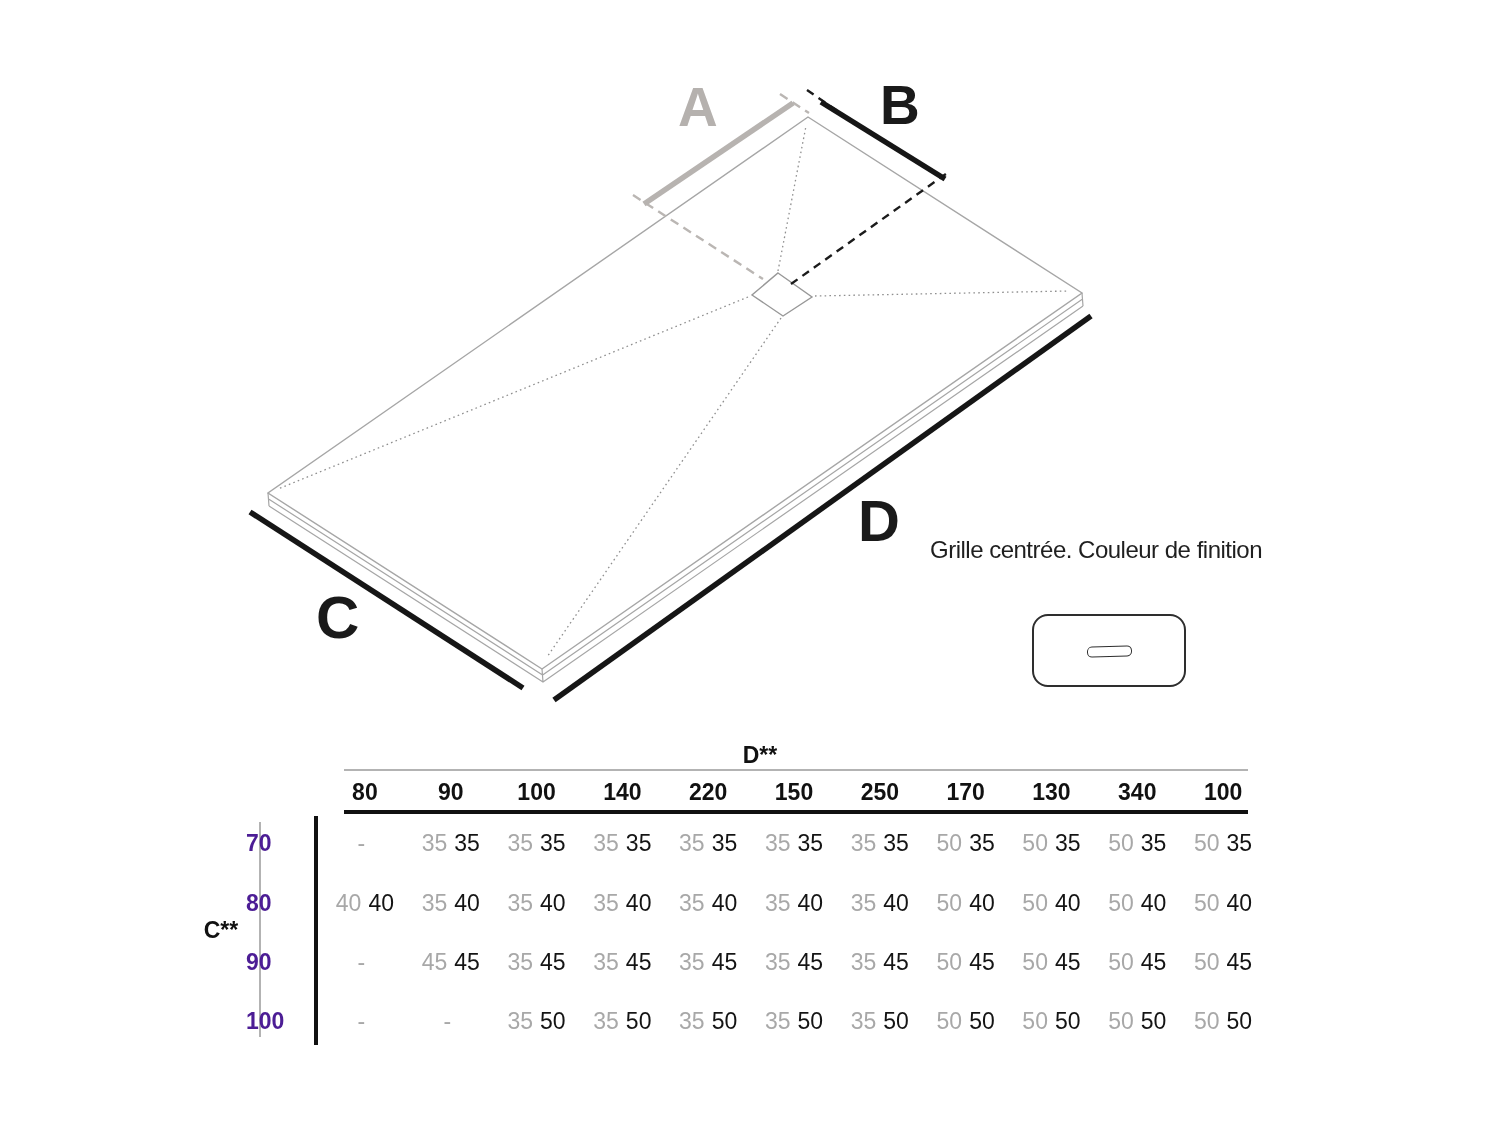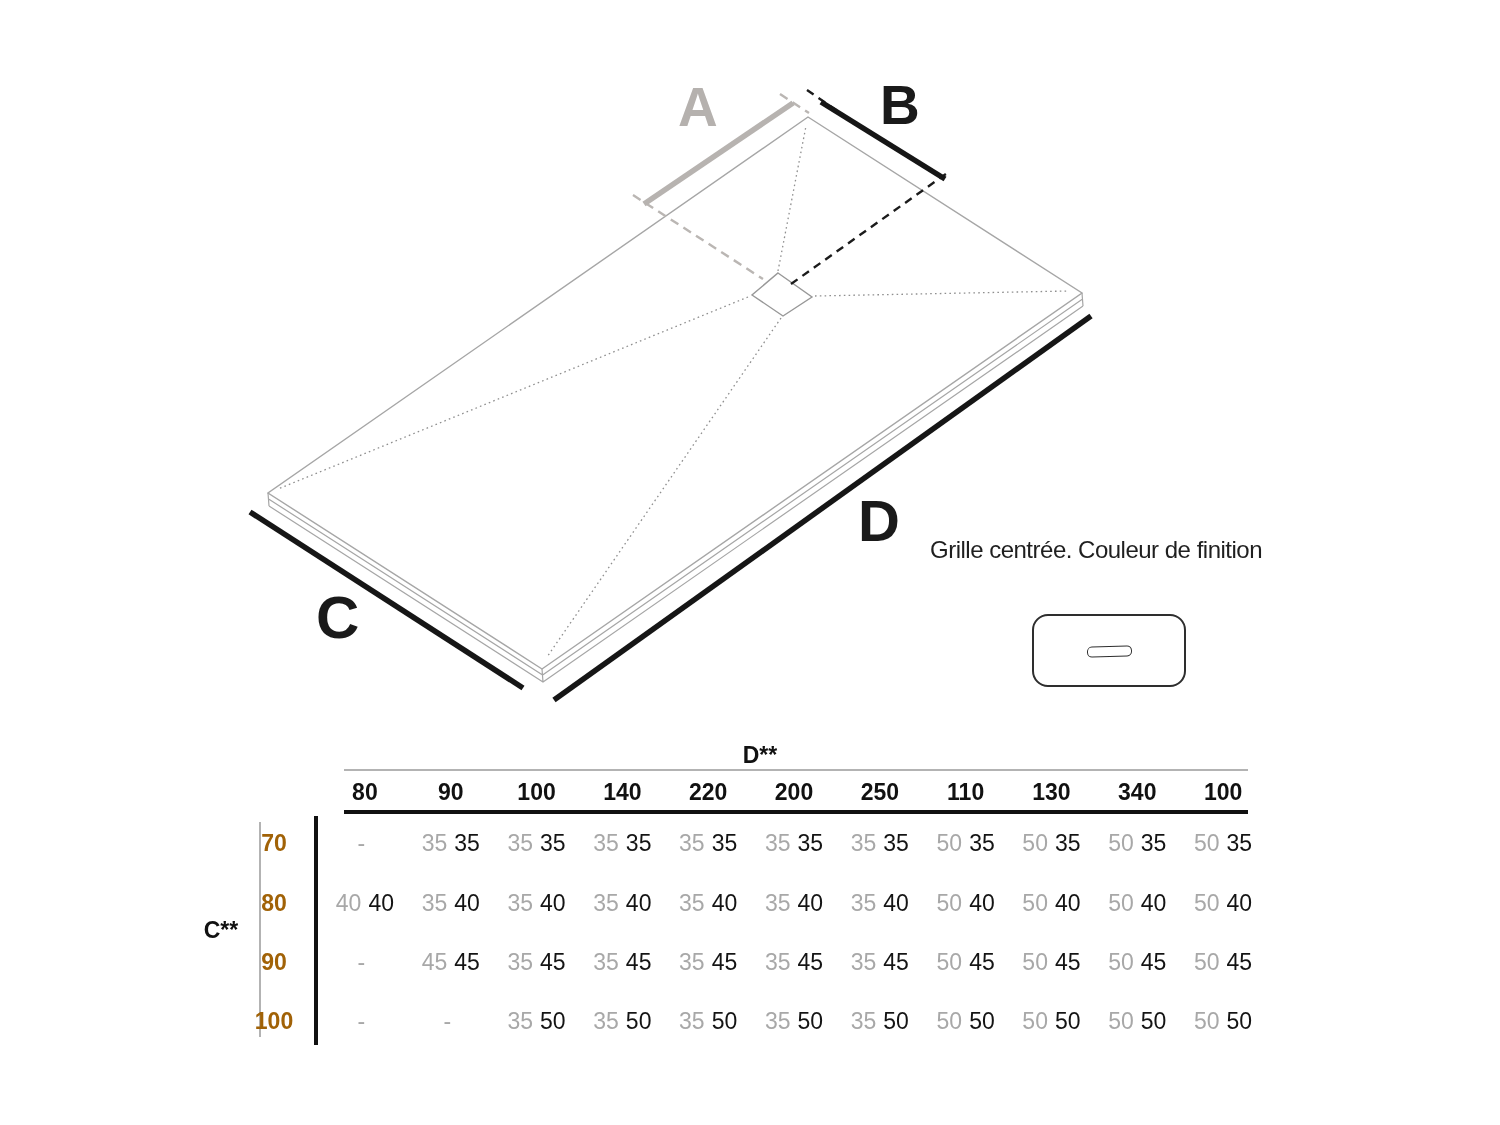--- a/index.html
+++ b/index.html
@@ -30,21 +30,21 @@
   .t-clabel{position:absolute;left:185px;top:917px;width:72px;text-align:center;
             font-weight:700;font-size:23px;color:#111;}
   .hline-thin{position:absolute;left:344px;top:769px;width:904px;height:2px;background:#b3b3b3;}
   .hline-thick{position:absolute;left:344px;top:810px;width:904px;height:4px;background:#111;}
   .vline-thin{position:absolute;left:259px;top:822px;width:2px;height:215px;background:#b3b3b3;}
   .vline-thick{position:absolute;left:314px;top:816px;width:4px;height:229px;background:#111;}
   .t-head{position:absolute;left:322px;top:779px;width:944px;display:grid;
           grid-template-columns:repeat(11,1fr);font-weight:700;font-size:23px;color:#111;}
   .t-head div{text-align:center;}
   .trow{position:absolute;left:0;width:1500px;height:26px;font-size:23px;line-height:26px;}
-  .trow .rlabel{position:absolute;left:238px;width:72px;text-align:center;font-weight:700;color:#a16207;}
+  .trow .rlabel{position:absolute;left:246px;width:72px;text-align:left;font-weight:700;color:#4c1d95;}
   .trow .cells{position:absolute;left:322px;width:944px;display:grid;grid-template-columns:repeat(11,1fr);}
   .trow .cell{text-align:center;white-space:nowrap;}
   .g{color:#a8a8a8;margin-right:7px;}
   .k{color:#141414;}
   .r0{top:830px}.r1{top:890px}.r2{top:949px}.r3{top:1008px}
 </style>
 </head>
 <body>
 
 <div class="stage">
@@ -91,23 +91,23 @@
   <div class="hline-thick"></div>
   <div class="vline-thin"></div>
   <div class="vline-thick"></div>
 
   <div class="t-head">
     <div>80</div>
     <div>90</div>
     <div>100</div>
     <div>140</div>
     <div>220</div>
-    <div>200</div>
+    <div>150</div>
     <div>250</div>
-    <div>110</div>
+    <div>170</div>
     <div>130</div>
     <div>340</div>
     <div>100</div>
   </div>
 
   <div class="trow r0">
     <div class="rlabel">70</div>
     <div class="cells">
       <div class="cell"><span class="g">-</span><span class="k"></span></div>
       <div class="cell"><span class="g">35</span><span class="k">35</span></div>

